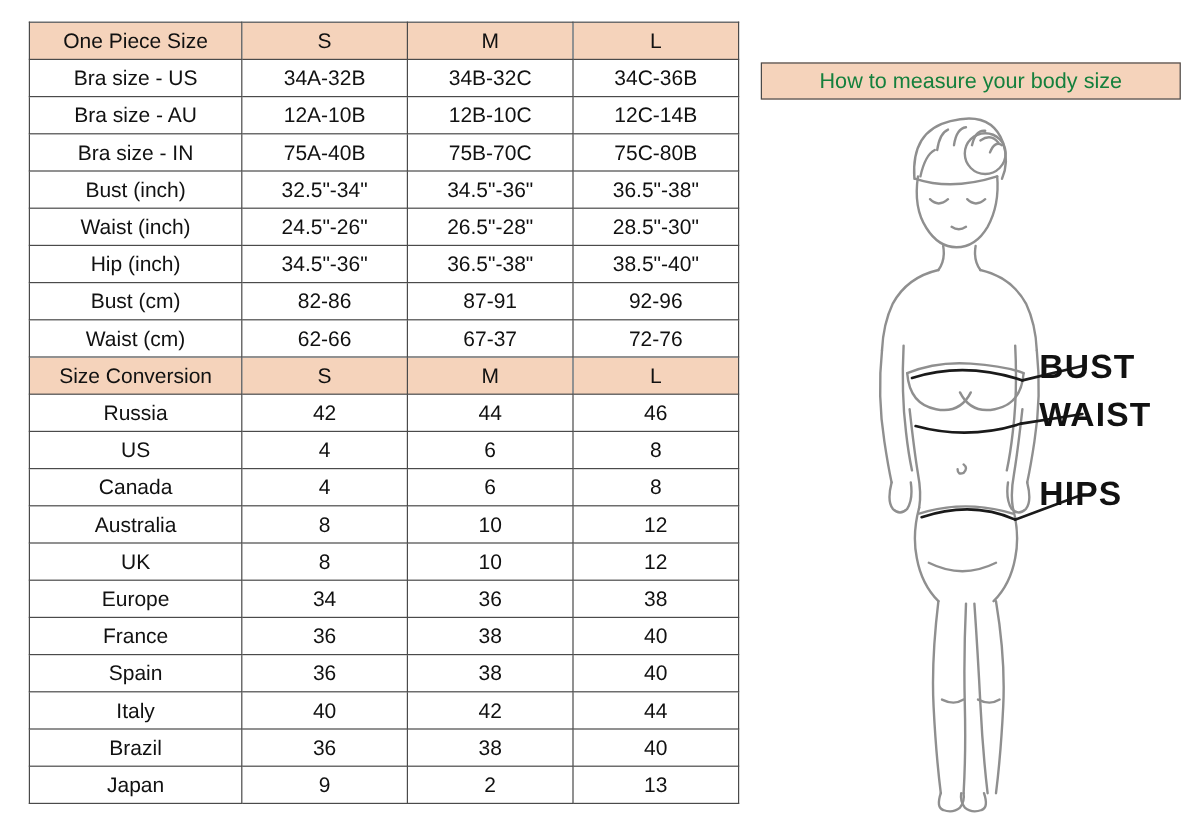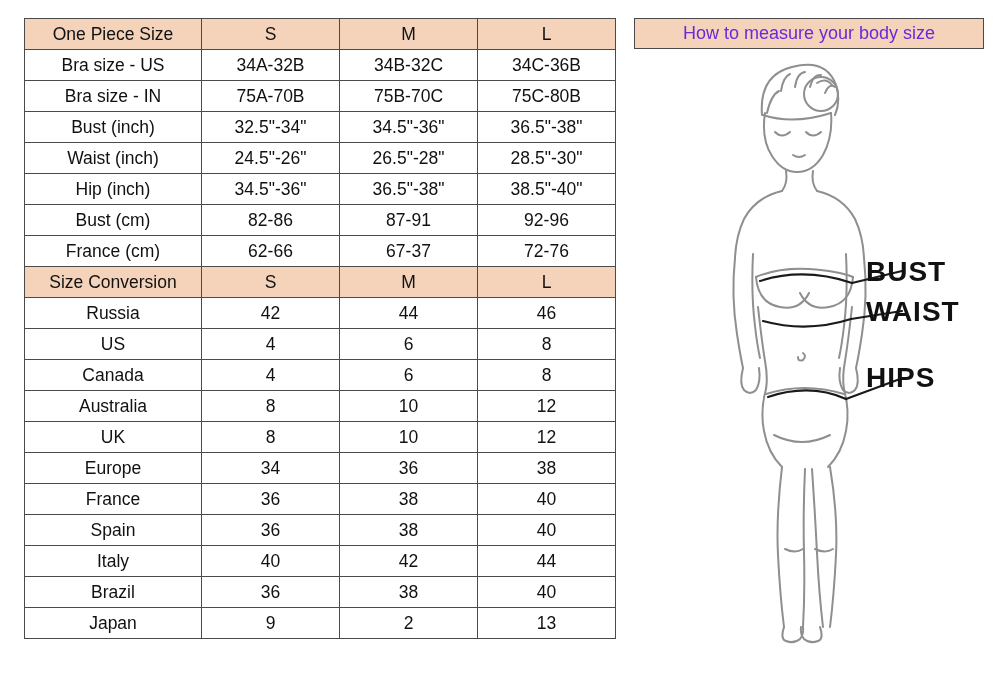--- a/index.html
+++ b/index.html
@@ -60,22 +60,23 @@
     position: relative;
   }
   .diagram-title {
     height: 31px;
     border: 1px solid #4a4a4a;
     background: #f5d3bb;
     display: flex;
     align-items: center;
     justify-content: center;
     font-size: 18px;
-    color: #6d28d9;
+    color: #15803d;
     box-sizing: border-box;
+    margin-top: 34px;
   }
   .figure {
     position: relative;
     width: 100%;
     height: 620px;
   }
   .figure svg {
     display: block;
     width: 100%;
     height: 100%;
@@ -108,22 +109,28 @@
           <td>L</td>
         </tr>
 
         <tr>
           <td class="label">Bra size - US</td>
           <td>34A-32B</td>
           <td>34B-32C</td>
           <td>34C-36B</td>
         </tr>
         <tr>
+          <td class="label">Bra size - AU</td>
+          <td>12A-10B</td>
+          <td>12B-10C</td>
+          <td>12C-14B</td>
+        </tr>
+        <tr>
           <td class="label">Bra size - IN</td>
-          <td>75A-70B</td>
+          <td>75A-40B</td>
           <td>75B-70C</td>
           <td>75C-80B</td>
         </tr>
         <tr>
           <td class="label">Bust (inch)</td>
           <td>32.5"-34"</td>
           <td>34.5"-36"</td>
           <td>36.5"-38"</td>
         </tr>
         <tr>
@@ -138,21 +145,21 @@
           <td>36.5"-38"</td>
           <td>38.5"-40"</td>
         </tr>
         <tr>
           <td class="label">Bust (cm)</td>
           <td>82-86</td>
           <td>87-91</td>
           <td>92-96</td>
         </tr>
         <tr>
-          <td class="label">France (cm)</td>
+          <td class="label">Waist (cm)</td>
           <td>62-66</td>
           <td>67-37</td>
           <td>72-76</td>
         </tr>
 
         <tr class="header-row">
           <td class="label">Size Conversion</td>
           <td>S</td>
           <td>M</td>
           <td>L</td>

